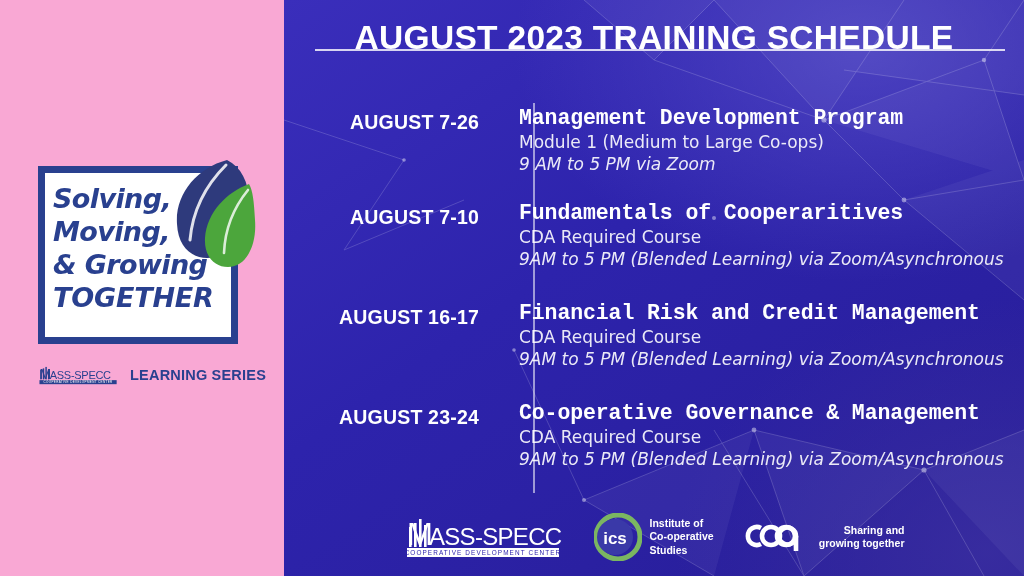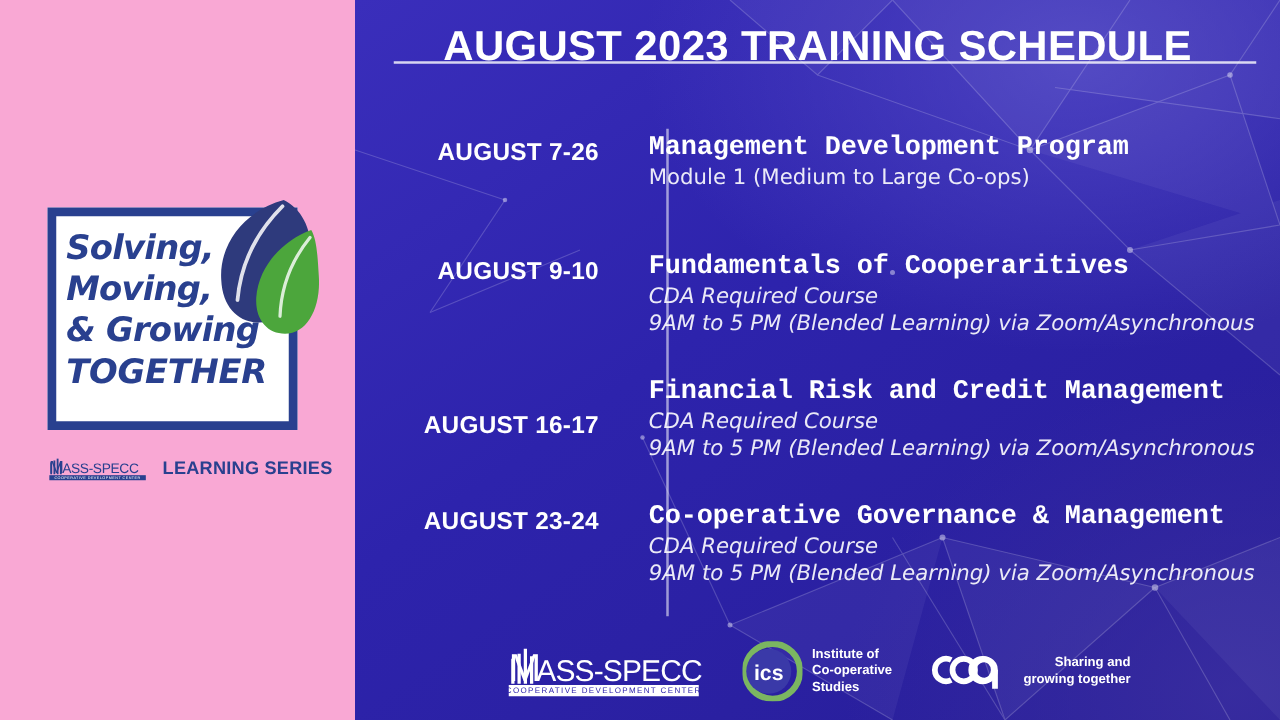--- a/index.html
+++ b/index.html
@@ -186,37 +186,37 @@
     white-space: nowrap;
     font-family: Liberation Mono, monospace;
   }
   .row-sub {
     color: rgba(255,255,255,0.90);
     font-size: 17px;
     line-height: 22px;
     white-space: nowrap;
     font-family: "DejaVu Sans", sans-serif;
   }
-  .row-sub.italic { font-style: italic; }
+  .row-sub.italic { }
   .row-time {
     color: rgba(255,255,255,0.90);
     font-size: 17px;
     font-style: italic;
     line-height: 22px;
     white-space: nowrap;
     font-family: "DejaVu Sans", sans-serif;
   }
 
   
   #row-0 { top: 8px; }
   #row-0 .row-date { padding-top: 6px; }
   #row-1 { top: 103px; }
   #row-1 .row-date { padding-top: 6px; }
   #row-2 { top: 203px; }
-  #row-2 .row-date { padding-top: 6px; margin-top: 23px; }
+  #row-2 .row-date { padding-top: 6px; }
   #row-3 { top: 303px; justify-content: flex-end; }
   #row-3 .row-date { padding-top: 6px; }
 
   
   #footer {
     position: absolute;
     left: 0;
     bottom: 10px;
     width: 740px;
     height: 58px;
@@ -340,25 +340,26 @@
     <div id="title-rule"></div>
 
     <div id="schedule">
       <div id="divider"></div>
 
       <div class="row" id="row-0">
         <div class="row-date">AUGUST 7-26</div>
         <div class="row-body">
           <div class="row-title">Management Development Program</div>
           <div class="row-sub">Module 1 (Medium to Large Co-ops)</div>
+          <div class="row-time">9 AM to 5 PM via Zoom</div>
         </div>
       </div>
 
       <div class="row" id="row-1">
-        <div class="row-date">AUGUST 9-10</div>
+        <div class="row-date">AUGUST 7-10</div>
         <div class="row-body">
           <div class="row-title">Fundamentals of Cooperaritives</div>
           <div class="row-sub italic">CDA Required Course</div>
           <div class="row-time">9AM to 5 PM (Blended Learning) via Zoom/Asynchronous</div>
         </div>
       </div>
 
       <div class="row" id="row-2">
         <div class="row-date">AUGUST 16-17</div>
         <div class="row-body">

